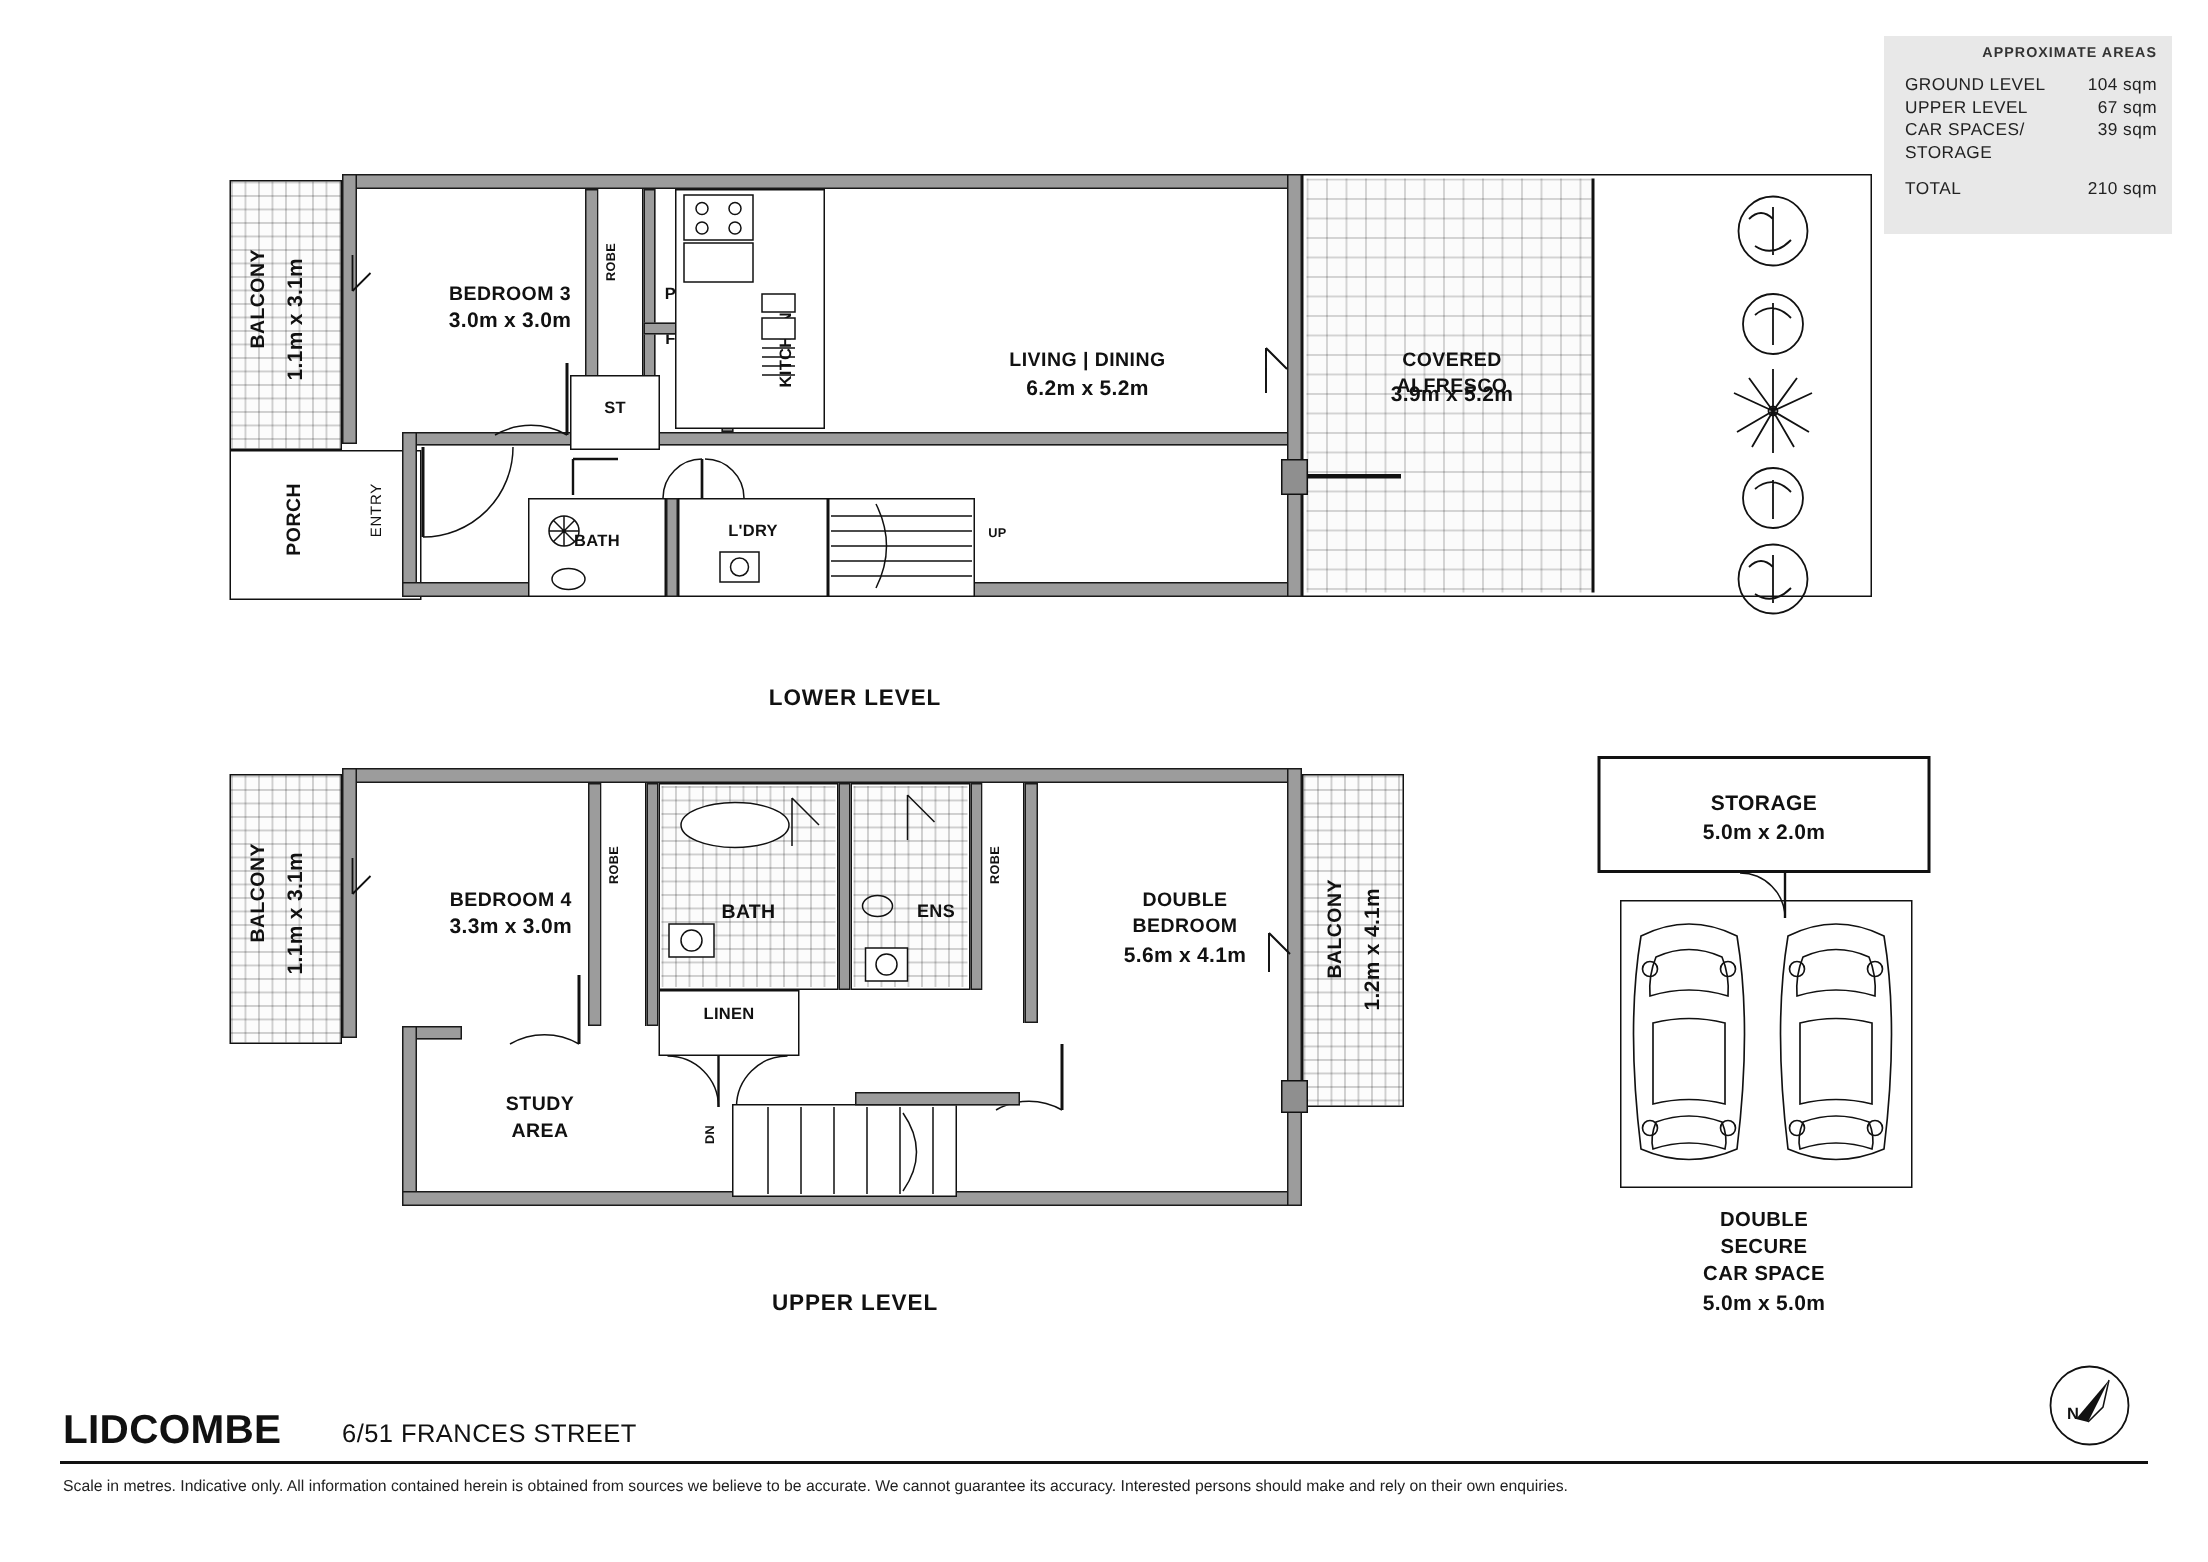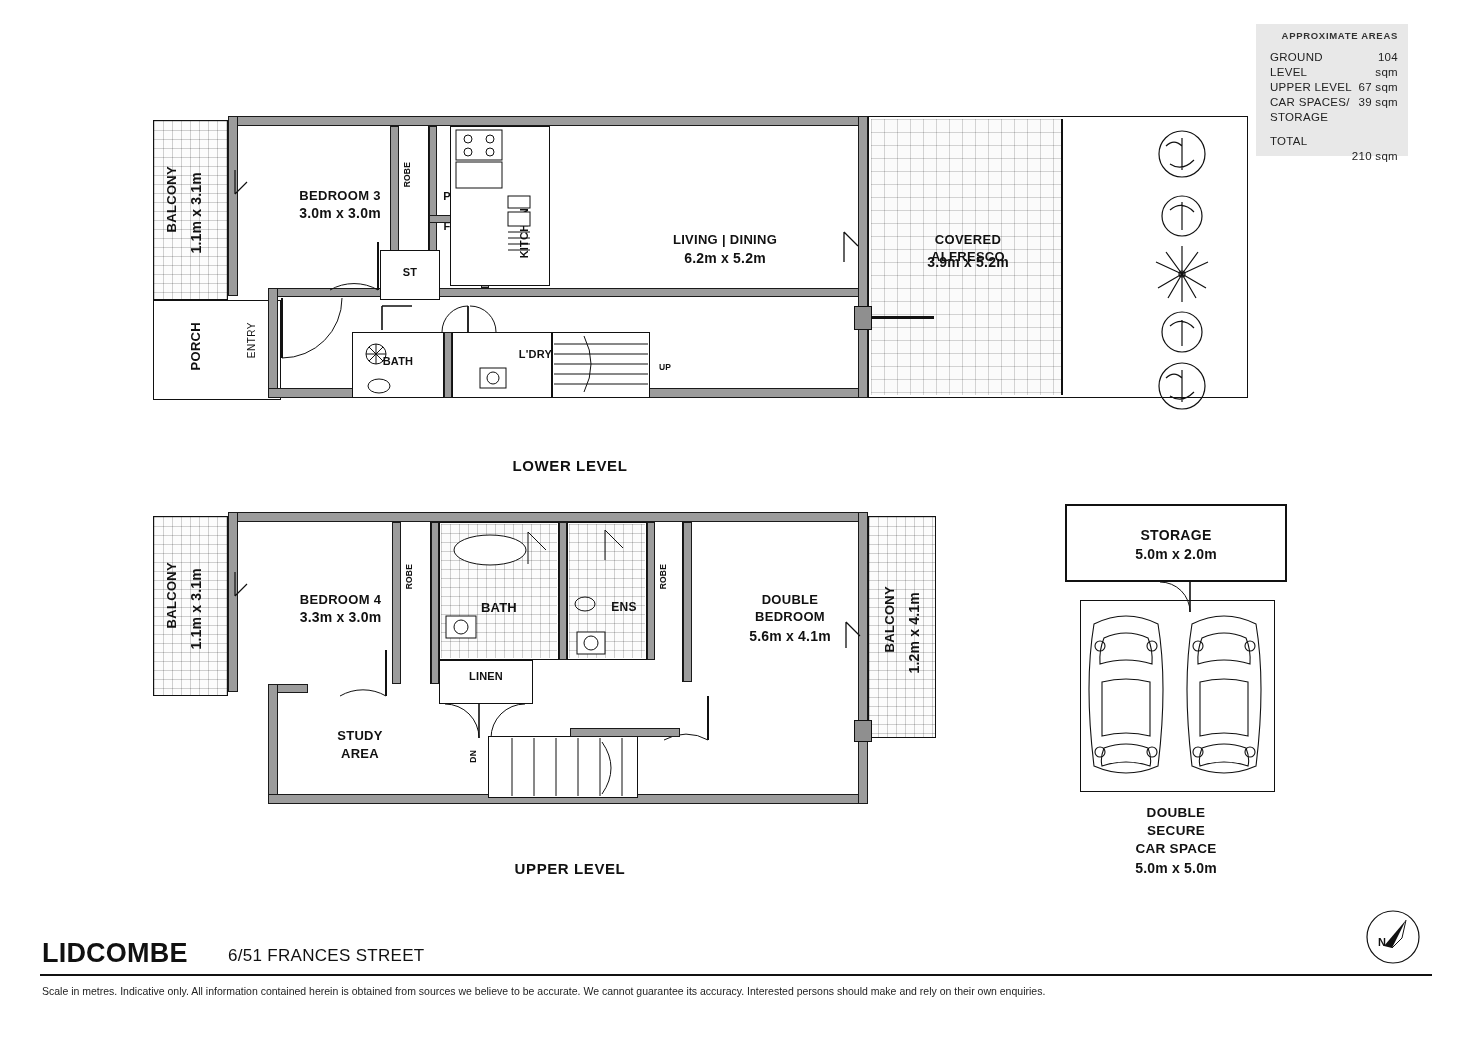--- a/index.html
+++ b/index.html
@@ -9,35 +9,35 @@
     background:#ffffff;
     font-family:"Liberation Sans", sans-serif;
     color:#111;
     position:relative;
     overflow:hidden;
   }
   .abs { position:absolute; }
 
   
   #areas-box {
-    left:1256px; top:24px; width:152px; height:132px;
+    left:1256px; top:24px; width:192px; height:132px;
     background:#e8e8e8;
     padding:6px 10px 8px 14px;
   }
   #areas-title {
     font-size:9.5px; font-weight:bold; letter-spacing:.7px;
     text-align:right; color:#333; margin-bottom:9px;
   }
   .area-row {
     display:flex; justify-content:space-between;
     font-size:11.5px; line-height:15px; color:#222; letter-spacing:.3px;
   }
   .area-row .lab { text-align:left; }
   .area-row .val { text-align:right; }
-  .area-row.total { margin-top:9px;flex-direction:column; }
+  .area-row.total { margin-top:9px; }
 
   
   .wall { background:#9c9c9c; border:1px solid #1a1a1a; }
   .wall-dark { background:#8f8f8f; border:1px solid #111; }
   .thinline { background:#111; }
   .tile {
     background-image:
       linear-gradient(to right, rgba(0,0,0,.16) 1px, transparent 1px),
       linear-gradient(to bottom, rgba(0,0,0,.16) 1px, transparent 1px);
     background-size:13px 13px;
@@ -195,39 +195,39 @@
   <div class="abs" style="left:212px; top:222px; width:92px; height:66px; background:#fff; border:1px solid #111;"></div>
   <div class="abs lbl-sm" style="left:216px; top:245px; width:84px;">BATH</div>
   <svg class="abs" style="left:214px; top:224px;" width="88" height="62">
     <circle cx="22" cy="20" r="10" fill="none" stroke="#111"></circle>
     <path d="M22 10 L22 30 M12 20 L32 20 M15 13 L29 27 M29 13 L15 27" stroke="#111" stroke-width="1"></path>
     <ellipse cx="25" cy="52" rx="11" ry="7" fill="none" stroke="#111"></ellipse>
   </svg>
   <div class="abs wall" style="left:304px; top:222px; width:8px; height:66px;"></div>
 
   <div class="abs" style="left:312px; top:222px; width:100px; height:66px; background:#fff; border:1px solid #111;"></div>
-  <div class="abs lbl-sm" style="left:312px; top:238px; width:100px;text-align:right;">L'DRY</div>
+  <div class="abs lbl-sm" style="left:312px; top:238px; width:100px;">L'DRY</div>
   <svg class="abs" style="left:338px; top:256px;" width="44" height="30">
     <rect x="2" y="2" width="26" height="20" fill="#fff" stroke="#111"></rect>
     <circle cx="15" cy="12" r="6" fill="none" stroke="#111"></circle>
   </svg>
 
   <svg class="abs" style="left:238px; top:190px;" width="140" height="36">
     <path d="M4 30 L4 6 M4 6 L34 6" stroke="#111" stroke-width="1.6" fill="none"></path>
     <path d="M64 32 A26 26 0 0 1 90 6" stroke="#111" stroke-width="1" fill="none"></path>
     <path d="M90 6 L90 32" stroke="#111" stroke-width="1.8" fill="none"></path>
     <path d="M118 32 A26 26 0 0 0 92 6" stroke="#111" stroke-width="1" fill="none"></path>
   </svg>
 
   <div class="abs" style="left:412px; top:222px; width:98px; height:66px; background:#fff; border:1px solid #111;"></div>
   <svg class="abs" style="left:414px; top:224px;" width="94" height="62">
     <path d="M0 10 L94 10 M0 20 L94 20 M0 30 L94 30 M0 40 L94 40 M0 50 L94 50" stroke="#111" stroke-width="1"></path>
     <path d="M30 2 q14 28 0 56" stroke="#111" stroke-width="1" fill="none"></path>
   </svg>
-  <div class="abs lbl-xs" style="left:512px; top:252px; width:26px;">UP</div>
+  <div class="abs lbl-xs" style="left:512px; top:240px; width:26px;">UP</div>
 
   <div class="abs lbl" style="left:740px; top:122px; width:176px;">COVERED</div>
   <div class="abs lbl" style="left:740px; top:139px; width:176px;">ALFRESCO</div>
   <div class="abs dim" style="left:740px; top:144px; width:176px; text-align:center; font-weight:bold;">3.9m x 5.2m</div>
 </div>
 
 <div class="abs level-title" style="left:400px; top:457px; width:340px;">LOWER LEVEL</div>
 
 <div class="abs" style="left:140px; top:508px; width:820px; height:310px;">
 

